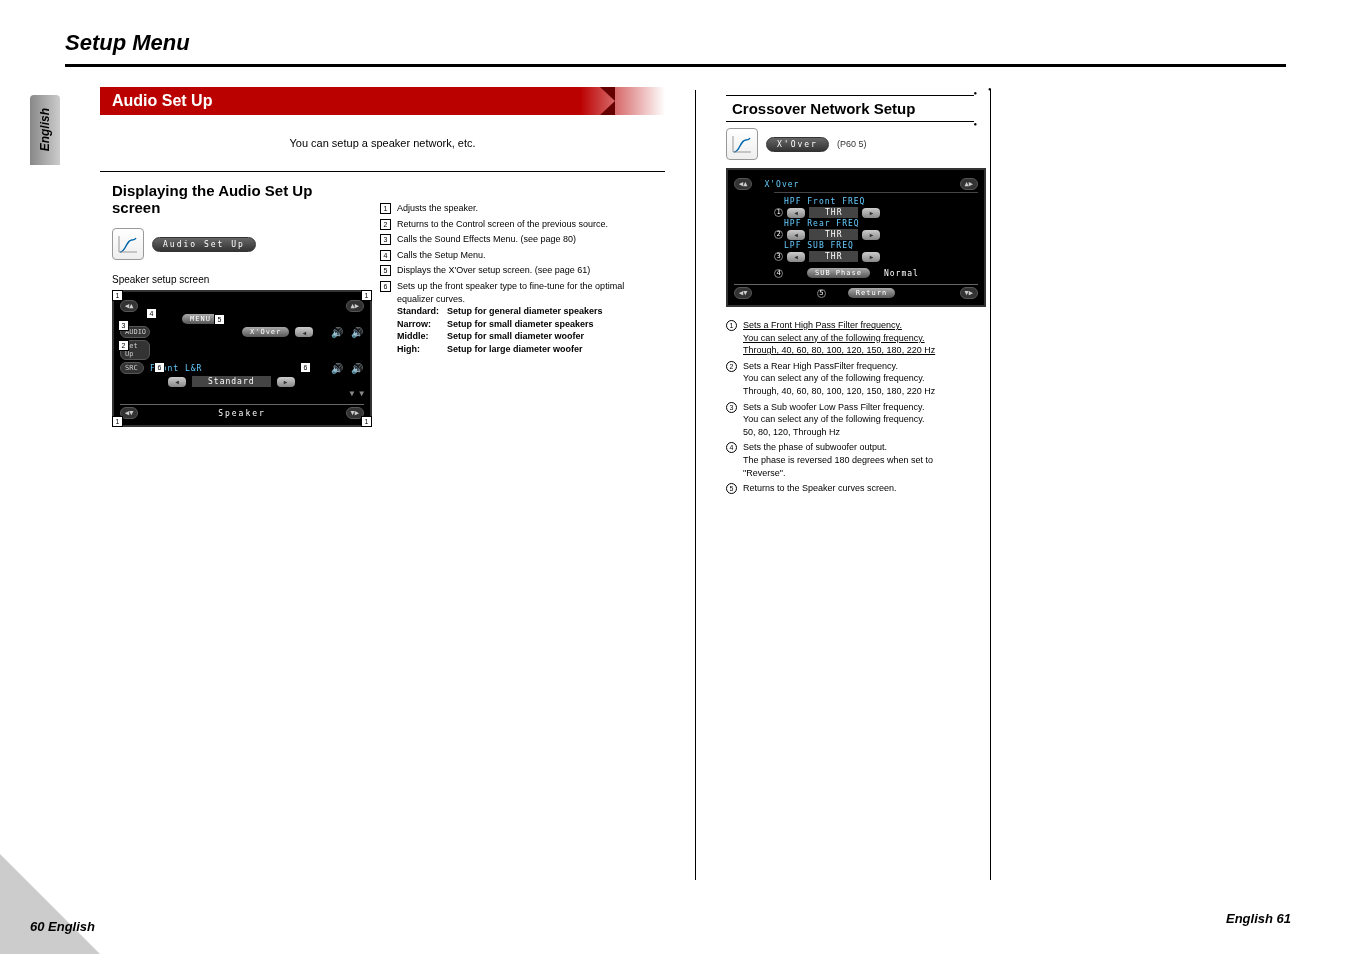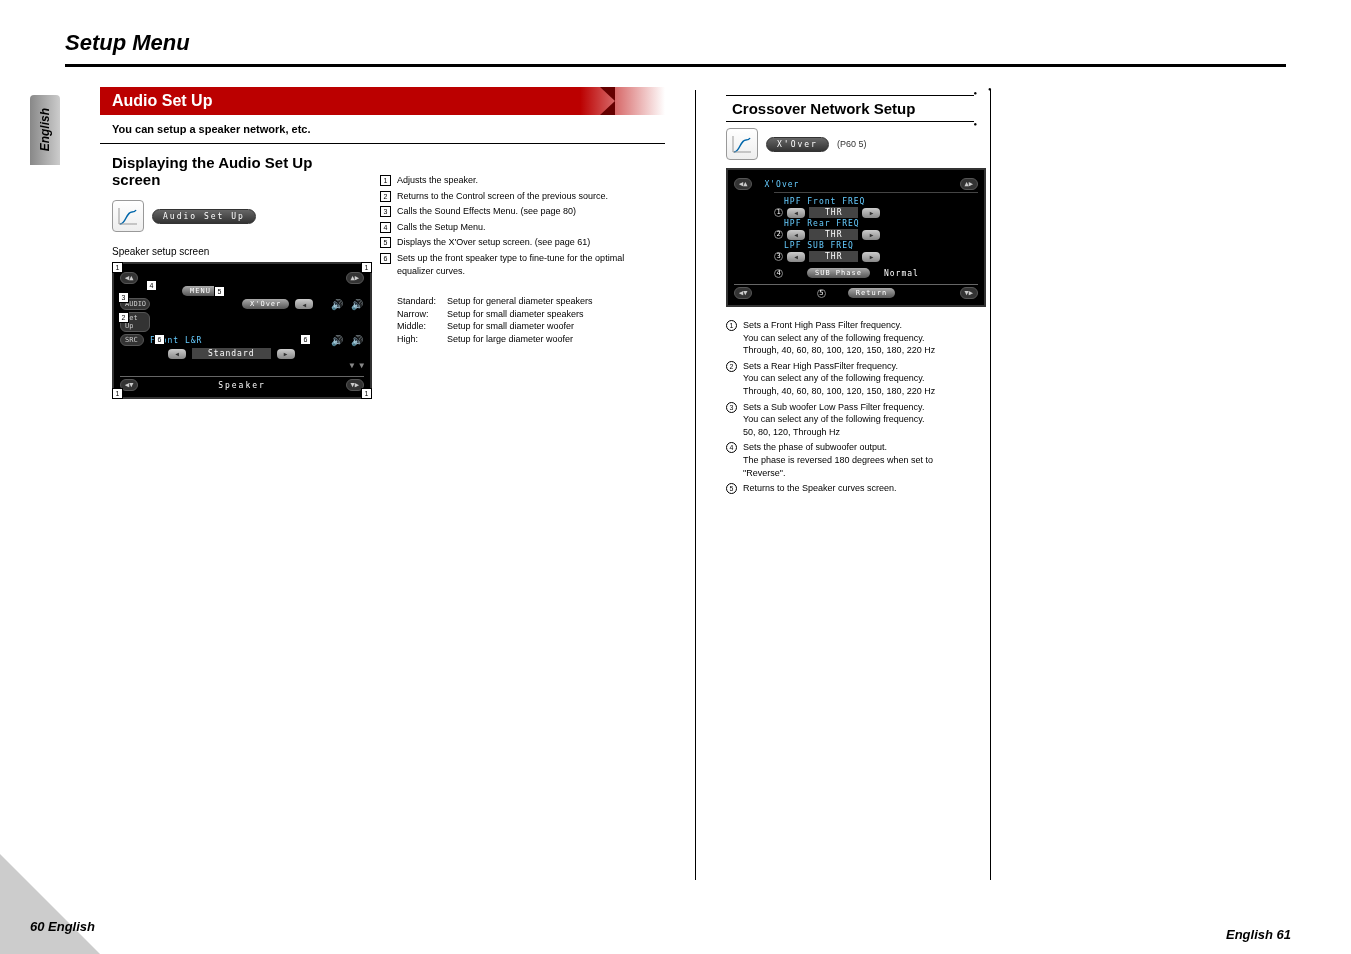--- a/index.html
+++ b/index.html
@@ -68,24 +68,25 @@
     .section-header-red::after {
       content: '';
       position: absolute;
       right: 50px;
       top: 0;
       border-left: 15px solid transparent;
       border-top: 14px solid #600;
       border-bottom: 14px solid #600;
     }
     .subtitle-bold {
-      font-weight: bold;
+      font-weight: normal;
       font-size: 11px;
-      padding: 8px 12px;
+      padding: 22px 12px;
       border-bottom: 1px solid #000;
+      text-align: center;
     }
     .sub-heading {
       font-weight: bold;
       font-size: 15px;
       padding: 10px 12px 6px 12px;
     }
     .columns {
       display: flex;
       gap: 20px;
     }
@@ -236,21 +237,22 @@
       border-radius: 50%;
       font-size: 7px;
       text-align: center;
       line-height: 9px;
       flex-shrink: 0;
       margin-top: 1px;
     }
     .desc-text { flex: 1; }
     .desc-sublist {
       padding-left: 0px;
-      margin-top: 18px;
+      margin-top: 0;
+      font-weight: bold;
     }
     .desc-subrow {
       display: flex;
       font-size: 9px;
     }
     .desc-subkey { width: 50px; }
     .right-header {
       border-top: 1px solid #000;
       border-bottom: 1px solid #000;
       padding: 4px 6px;
@@ -308,21 +310,21 @@
     .footer-left {
       position: absolute;
       bottom: 20px;
       left: 30px;
       font-style: italic;
       font-weight: bold;
       font-size: 13px;
     }
     .footer-right {
       position: absolute;
-      bottom: 12px;
+      bottom: 28px;
       right: 60px;
       font-style: italic;
       font-weight: bold;
       font-size: 13px;
     }
     .footer-triangle {
       position: absolute;
       bottom: 0;
       left: 0;
       width: 0;
@@ -558,21 +560,21 @@
               <span class="ds-pill">Return</span>
             </span>
             <span class="ds-tiny-btn">▼▶</span>
           </div>
         </div>
       </div>
 
       <div class="desc-list" style="margin-top:12px;">
         <div class="desc-item">
             <span class="desc-num-circle">1</span>
-            <span class="desc-text" style="white-space:pre-line;">Sets a Front High Pass Filter frequency.
+            <span class="desc-text" style="white-space:pre-line;text-decoration:underline;">Sets a Front High Pass Filter frequency.
 You can select any of the following frequency.
 Through, 40, 60, 80, 100, 120, 150, 180, 220 Hz</span>
           </div>
         <div class="desc-item">
             <span class="desc-num-circle">2</span>
             <span class="desc-text" style="white-space:pre-line;">Sets a Rear High PassFilter frequency.
 You can select any of the following frequency.
 Through, 40, 60, 80, 100, 120, 150, 180, 220 Hz</span>
           </div>
         <div class="desc-item">

